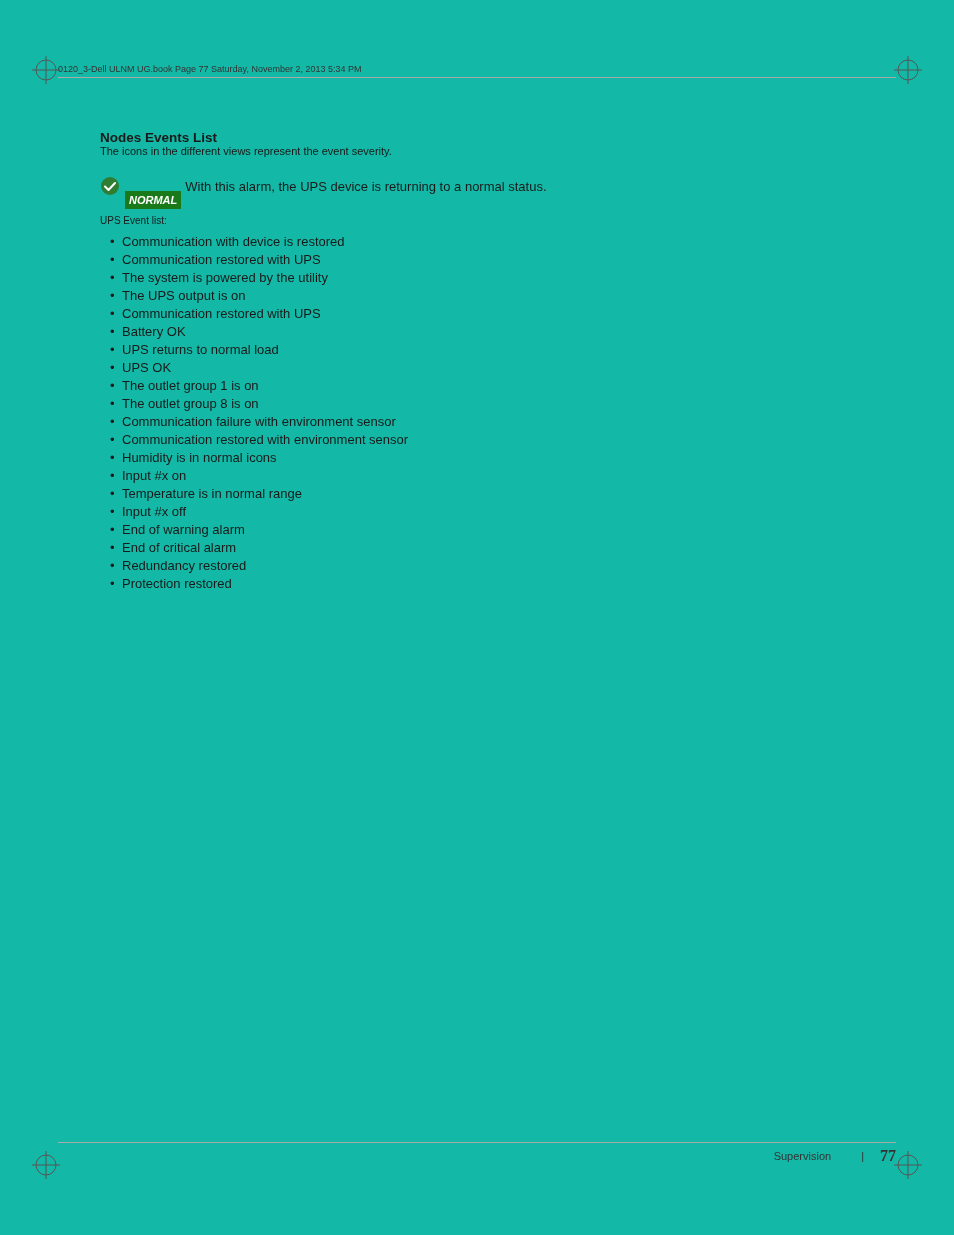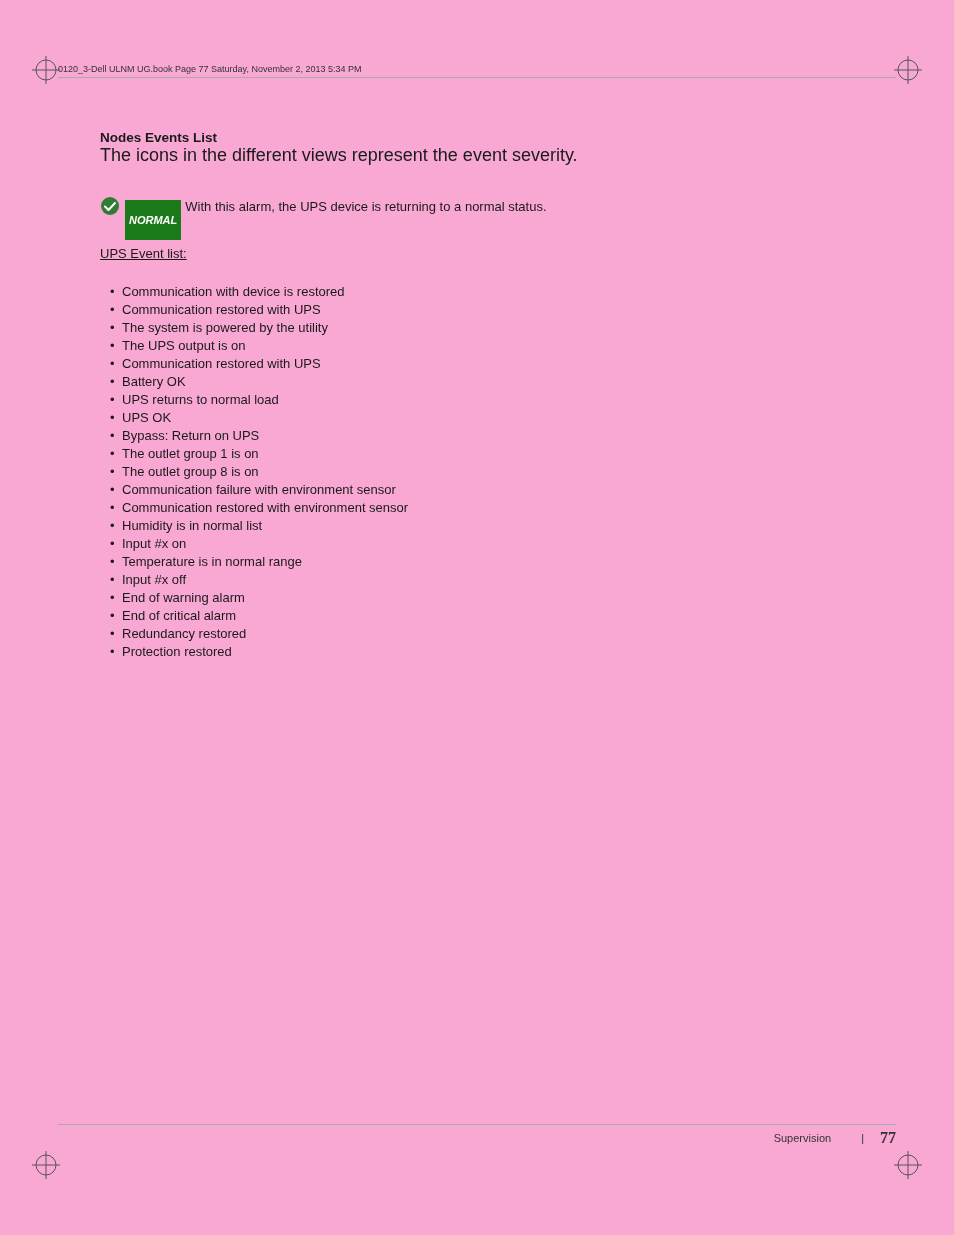--- a/index.html
+++ b/index.html
@@ -15,21 +15,21 @@
       color: #1a1a1a;
       width: 954px;
       min-height: 1235px;
       position: relative;
       overflow: hidden;
     }
 
     .page-container {
       width: 954px;
       height: 1235px;
-      background: #f9a8d4;
+      background: #14b8a6;
       position: relative;
       padding: 0;
     }
 
     
     .corner-mark {
       position: absolute;
       width: 36px;
       height: 36px;
     }
@@ -65,21 +65,21 @@
       right: 100px;
     }
 
     .section-title {
       font-size: 13.5px;
       font-weight: bold;
       font-family: Arial, sans-serif;
     }
 
     .intro-text {
-      font-size: 18px;
+      font-size: 11px;
       font-family: Arial, sans-serif;
       margin-bottom: 6px;
       color: #1a1a1a;
     }
 
     .normal-badge-line {
       display: flex;
       align-items: center;
       margin-bottom: 6px;
       font-size: 13px;
@@ -96,31 +96,30 @@
       flex-shrink: 0;
     }
 
     .normal-badge {
       display: inline-block;
       background: #1a7a1a;
       color: #ffffff;
       font-weight: bold;
       font-size: 11px;
       font-family: Arial, sans-serif;
-      padding: 14px 4px;
+      padding: 3px 4px;
       margin-right: 4px;
       font-style: italic;
       margin-top: 28px;
     }
 
     .ups-event-label {
-      font-size: 13px;
-      font-family: Arial, sans-serif;
-      margin-bottom: 21px;
-      text-decoration: underline;
+      font-size: 10px;
+      font-family: Arial, sans-serif;
+      margin-bottom: 6px;
     }
 
     .event-list {
       list-style: none;
       padding: 0;
       margin: 6px;
     }
 
     .event-list li {
       font-size: 13px;
@@ -134,21 +133,21 @@
     .event-list li::before {
       content: '•';
       position: absolute;
       left: 4px;
       top: 1.5px;
     }
 
     
     .footer-area {
       position: absolute;
-      bottom: 88px;
+      bottom: 70px;
       left: 58px;
       right: 58px;
       display: flex;
       align-items: center;
       justify-content: flex-end;
       border-top: 1px solid #aaa;
       padding-top: 4px;
       font-size: 11px;
       font-family: Arial, sans-serif;
       color: #333;
@@ -234,26 +233,25 @@
 
     <ul class="event-list">
     <li>Communication with device is restored</li>
         <li>Communication restored with UPS</li>
         <li>The system is powered by the utility</li>
         <li>The UPS output is on</li>
         <li>Communication restored with UPS</li>
         <li>Battery OK</li>
         <li>UPS returns to normal load</li>
         <li>UPS OK</li>
-        <li>Bypass: Return on UPS</li>
         <li>The outlet group 1 is on</li>
         <li>The outlet group 8 is on</li>
         <li>Communication failure with environment sensor</li>
         <li>Communication restored with environment sensor</li>
-        <li>Humidity is in normal list</li>
+        <li>Humidity is in normal icons</li>
         <li>Input #x on</li>
         <li>Temperature is in normal range</li>
         <li>Input #x off</li>
         <li>End of warning alarm</li>
         <li>End of critical alarm</li>
         <li>Redundancy restored</li>
         <li>Protection restored</li>
       </ul>
 
   </div>

